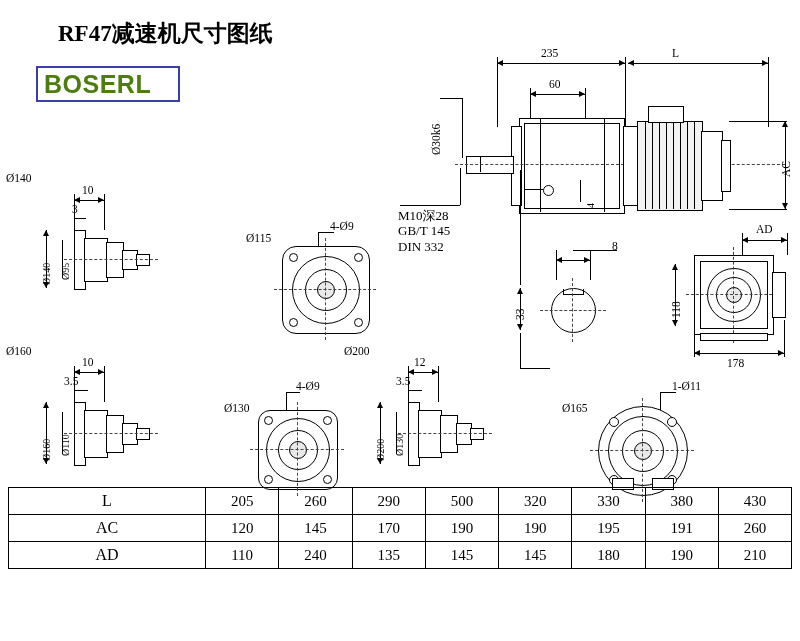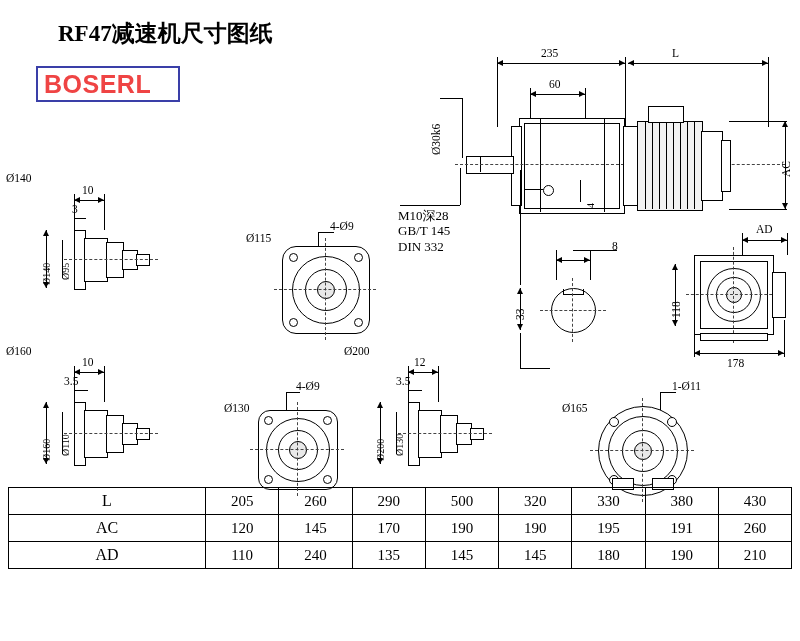--- a/index.html
+++ b/index.html
@@ -8,21 +8,21 @@
   .page{position:absolute;left:0;top:0;width:800px;height:641px;}
 
   
   #title{position:absolute;left:58px;top:18px;font-size:23px;font-weight:bold;
          font-family:"Liberation Serif",serif;letter-spacing:0px;white-space:nowrap;}
 
   
   #logo-box{position:absolute;left:36px;top:66px;width:140px;height:32px;
             border:2px solid #3a3fa8;background:#fff;}
   #logo-text{position:absolute;left:6px;top:2px;font-size:25px;font-weight:bold;
-             color:#ef4444;font-family:"Liberation Sans",sans-serif;letter-spacing:0.5px;}
+             color:#4d7c0f;font-family:"Liberation Sans",sans-serif;letter-spacing:0.5px;}
 
   
   .ln{position:absolute;background:#000;}
   .h{height:1px;}
   .v{width:1px;}
   .cl-h{position:absolute;height:0;border-top:1px dashed #444;}
   .cl-v{position:absolute;width:0;border-left:1px dashed #444;}
   .box{position:absolute;border:1px solid #000;background:#fff;}
   .boxg{position:absolute;border:1px solid #000;background:#f2f2f2;}
   .circ{position:absolute;border:1px solid #000;border-radius:50%;background:#fff;}

